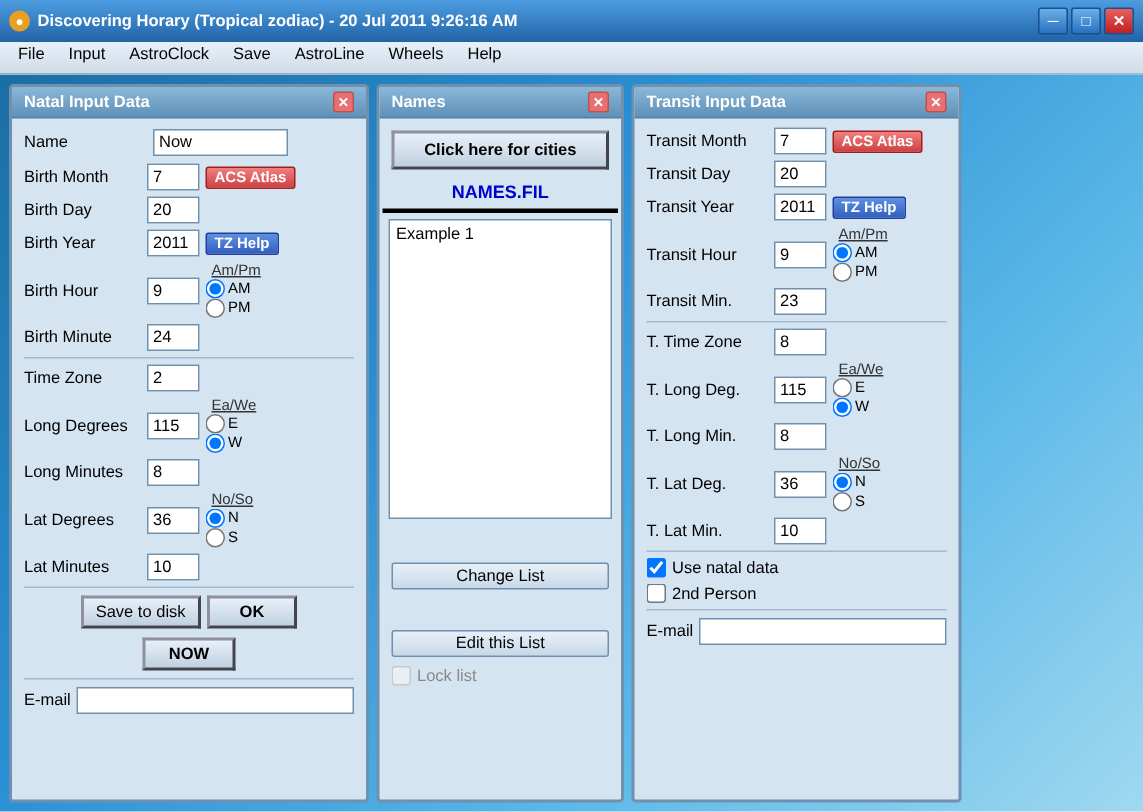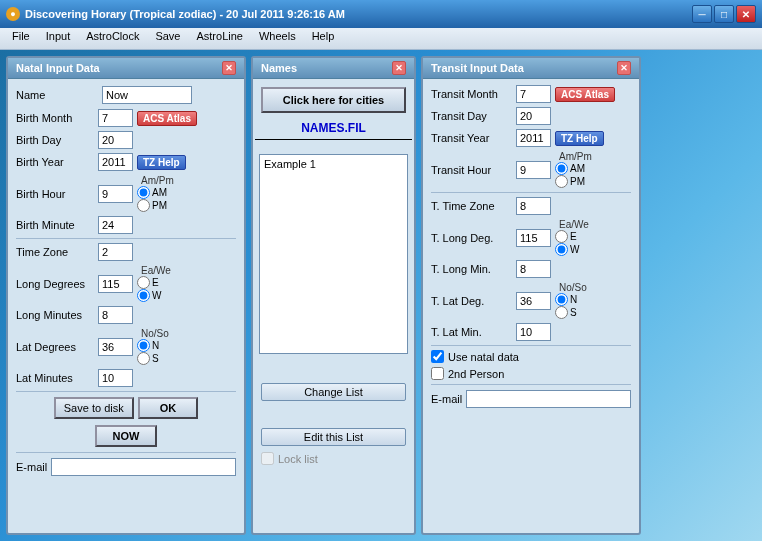--- a/index.html
+++ b/index.html
@@ -179,22 +179,22 @@
     .right-panel .form-label { width: 85px; }
 
     .panel-body { padding: 4px 2px; }
 
     .names-heading {
       text-align: center;
       font-size: 12px;
       font-weight: bold;
       color: #0000cc;
       padding: 4px 0;
-      border-bottom: 1px solid #000000;
-      margin-bottom: 14px;
+      border-bottom: 3px solid #000000;
+      margin-bottom: 4px;
     }
 
     .city-btn {
       display: block;
       width: calc(100% - 12px);
       margin: 4px 6px;
       background: linear-gradient(to bottom, #e8f0f8, #c0d0e0);
       border: 2px outset #9090a0;
       padding: 5px 4px;
       font-size: 11px;
@@ -250,20 +250,21 @@
     .check-row {
       display: flex; align-items: center; gap: 4px;
       padding: 2px 6px;
       font-size: 11px;
     }
 
     .ampm-label {
       font-size: 10px;
       color: #333;
       margin-left: 4px;
+      text-decoration: underline;
     }
 
     .now-btn {
       background: linear-gradient(to bottom, #e8f0f8, #c0d0e0);
       border: 2px outset #9090a0;
       padding: 3px 16px;
       font-size: 11px;
       font-weight: bold;
       cursor: pointer;
       min-width: 60px;
@@ -511,20 +512,24 @@
               <input type="radio" name="transit_ampm" checked="" style="">
               <span>AM</span>
             </label>
           <label>
               <input type="radio" name="transit_ampm" style="">
               <span>PM</span>
             </label>
         </div>
       </div>
 
+      <div class="form-row">
+        <span class="form-label">Transit Min.</span>
+        <input class="form-input-sm" value="23" style="">
+      </div>
 
       <div class="divider"></div>
 
       <div class="form-row">
         <span class="form-label">T. Time Zone</span>
         <input class="form-input-sm" value="8" style="">
       </div>
 
       <div class="form-row">
         <span class="form-label">T. Long Deg.</span>

